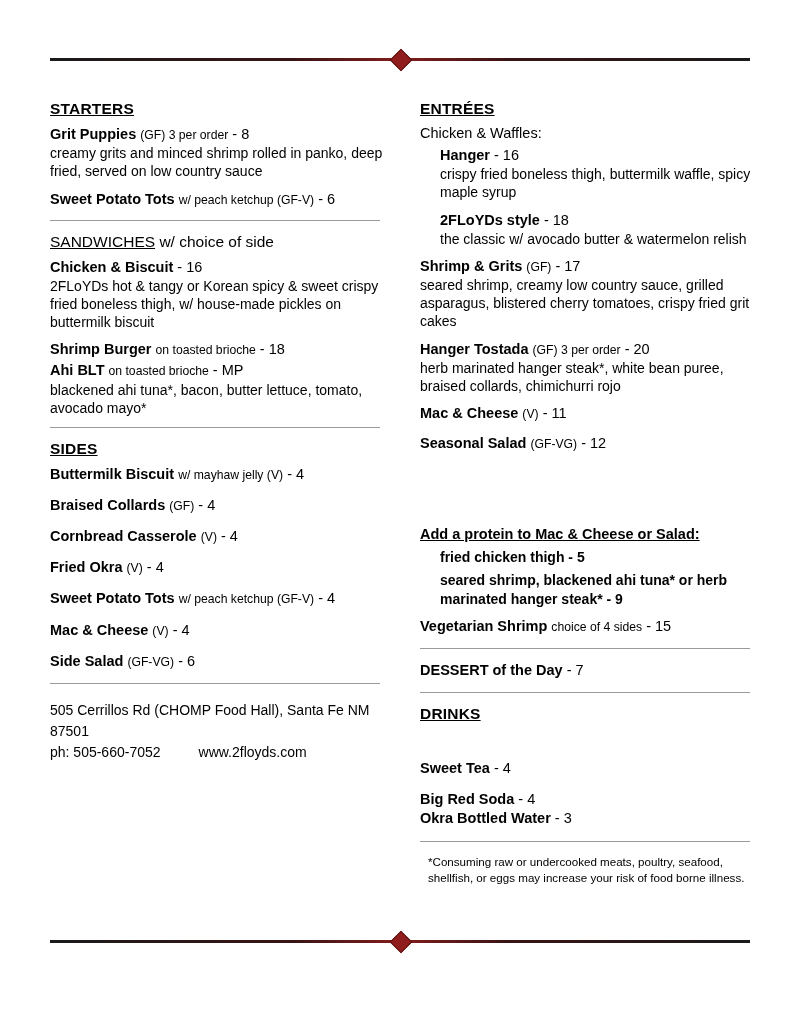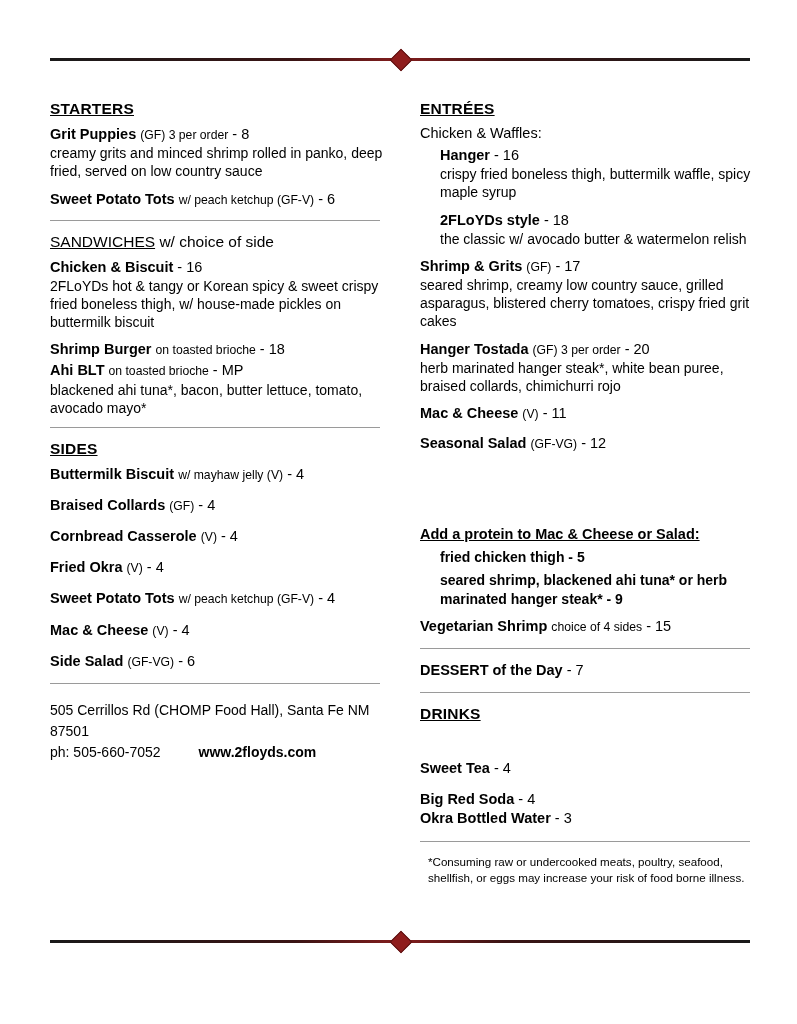--- a/index.html
+++ b/index.html
@@ -121,21 +121,21 @@
     width: 330px;
   }
 
   .sides-list .item-title { margin-bottom: 12px; }
 
   .footer-addr {
     font-size: 14px;
     line-height: 1.5;
     margin-top: 16px;
   }
-  .footer-addr .web { margin-left: 38px; font-weight: bold; }
+  .footer-addr .web { margin-left: 38px; }
 
   .addprotein-head {
     font-size: 14.5px;
     font-weight: bold;
     text-decoration: underline;
     margin: 0 0 6px 0;
   }
   .ap-line {
     font-size: 14px;
     line-height: 1.35;

